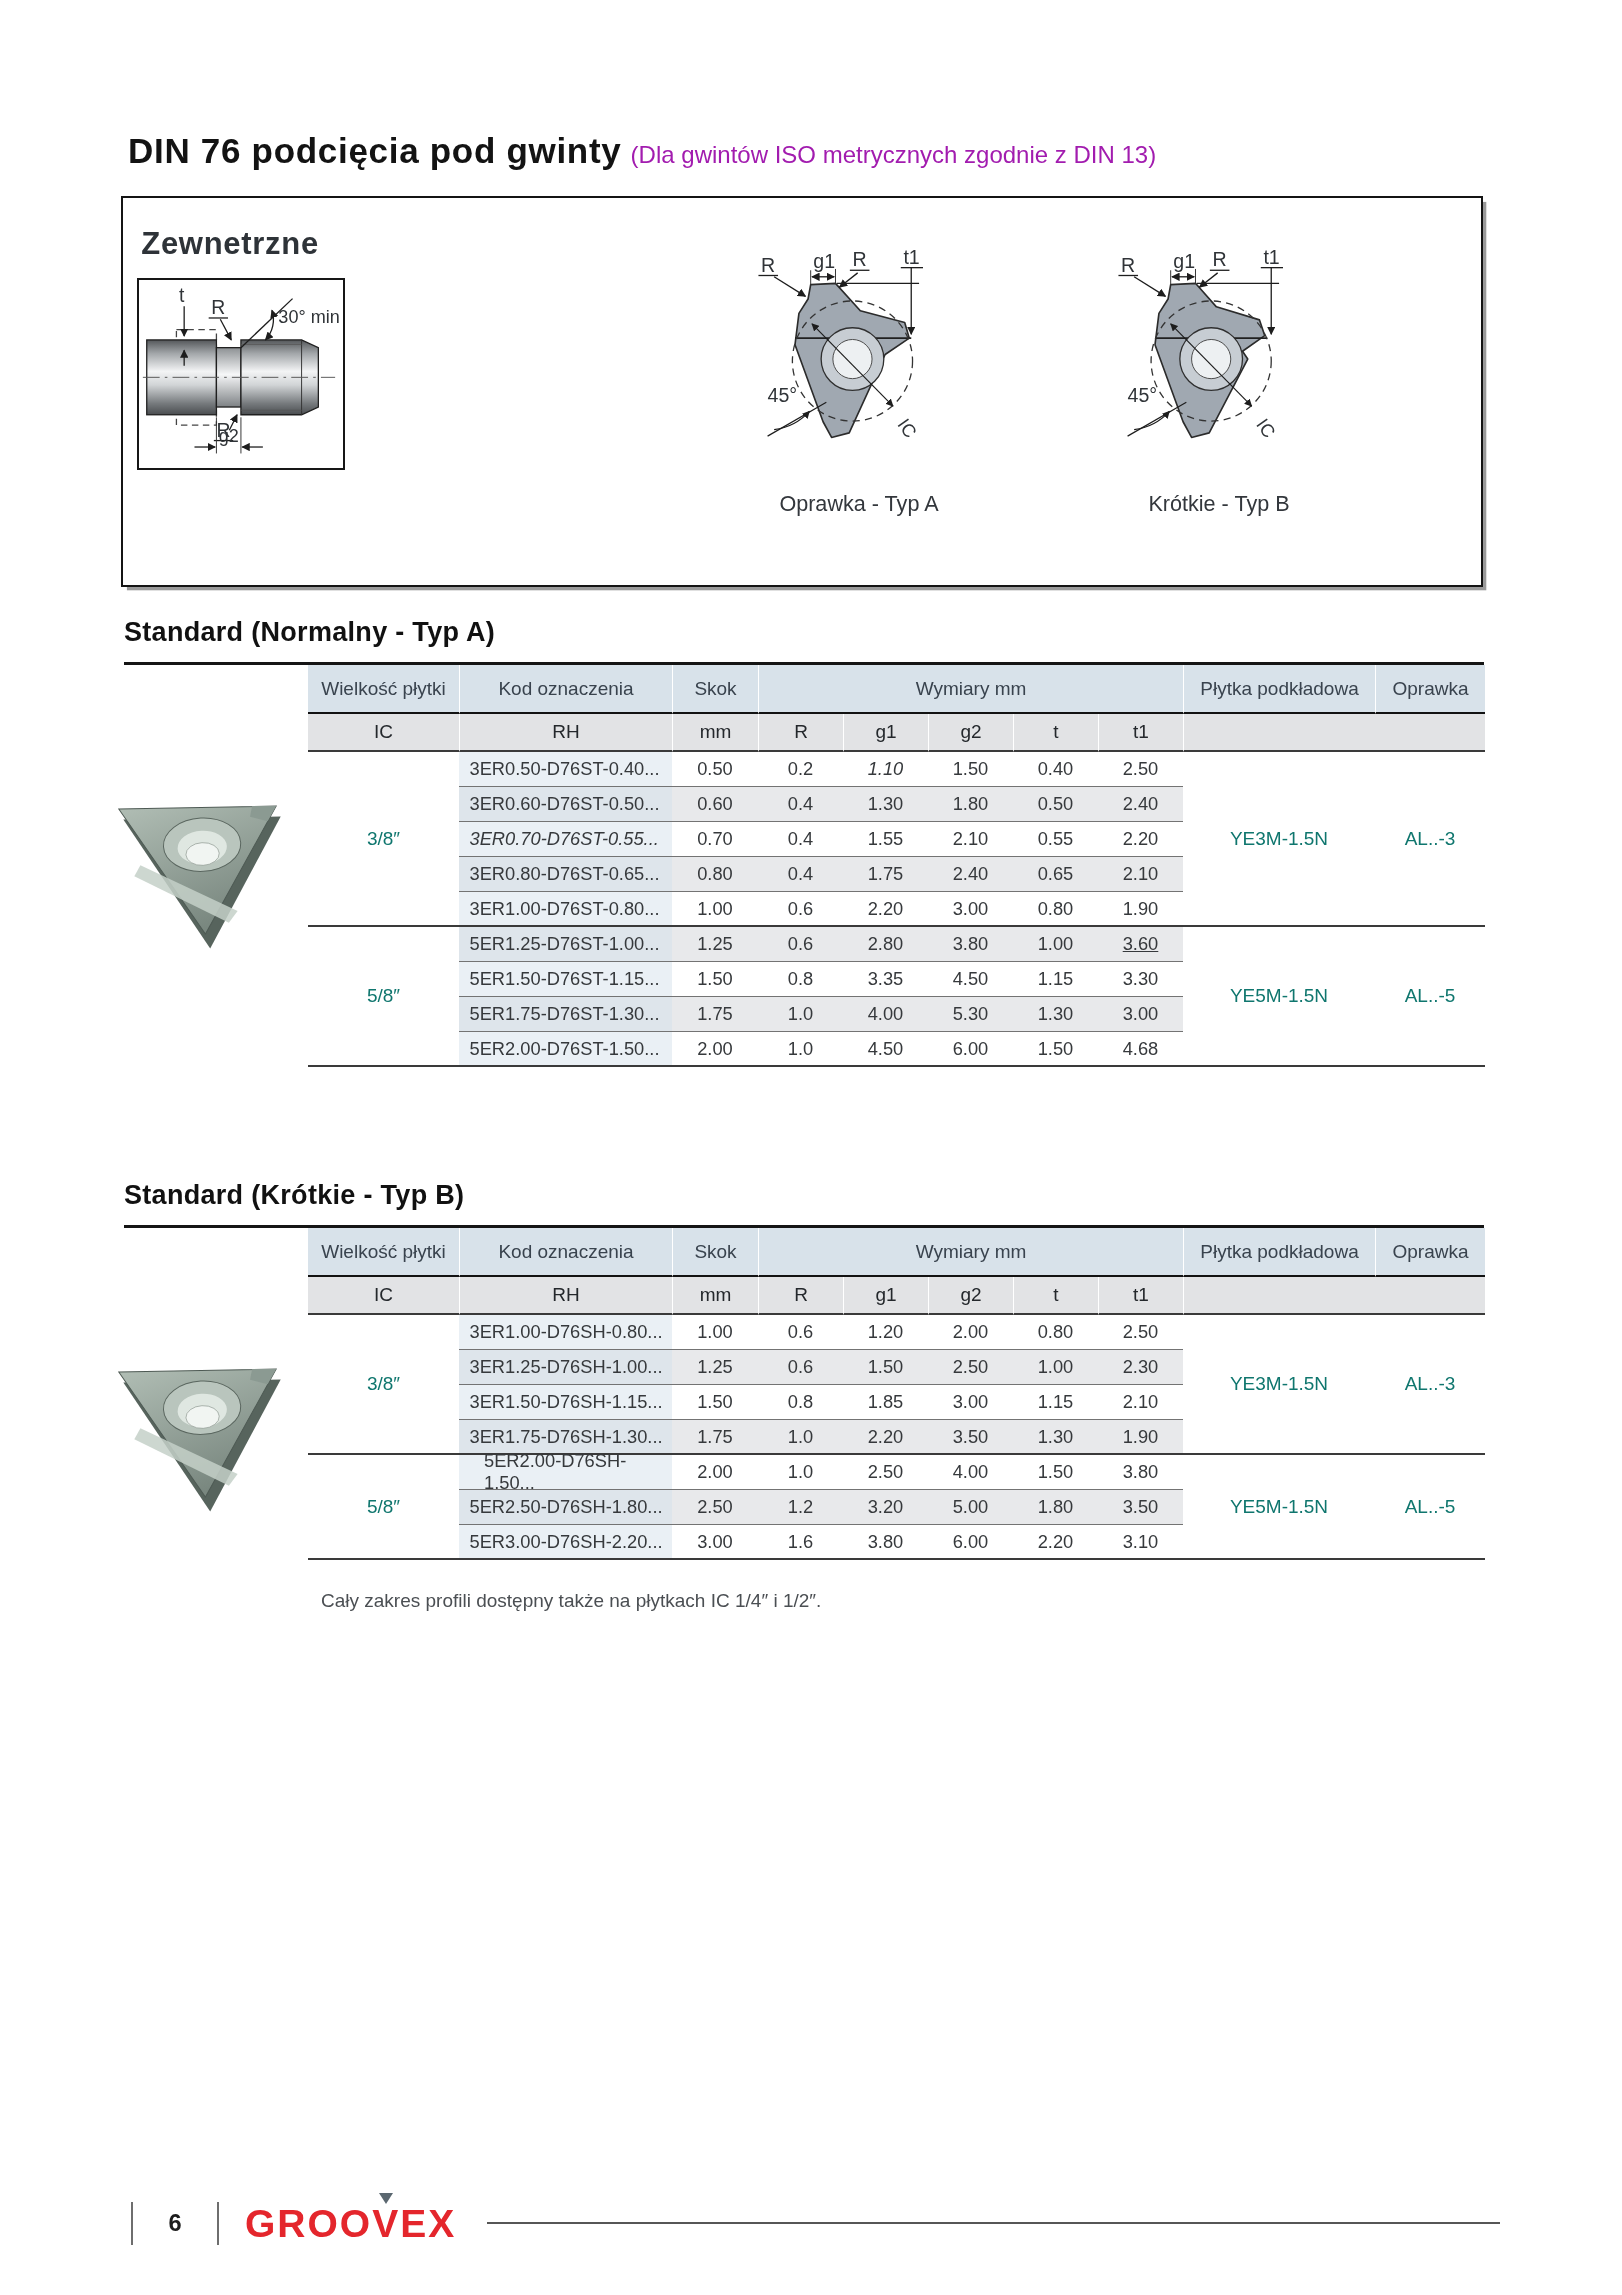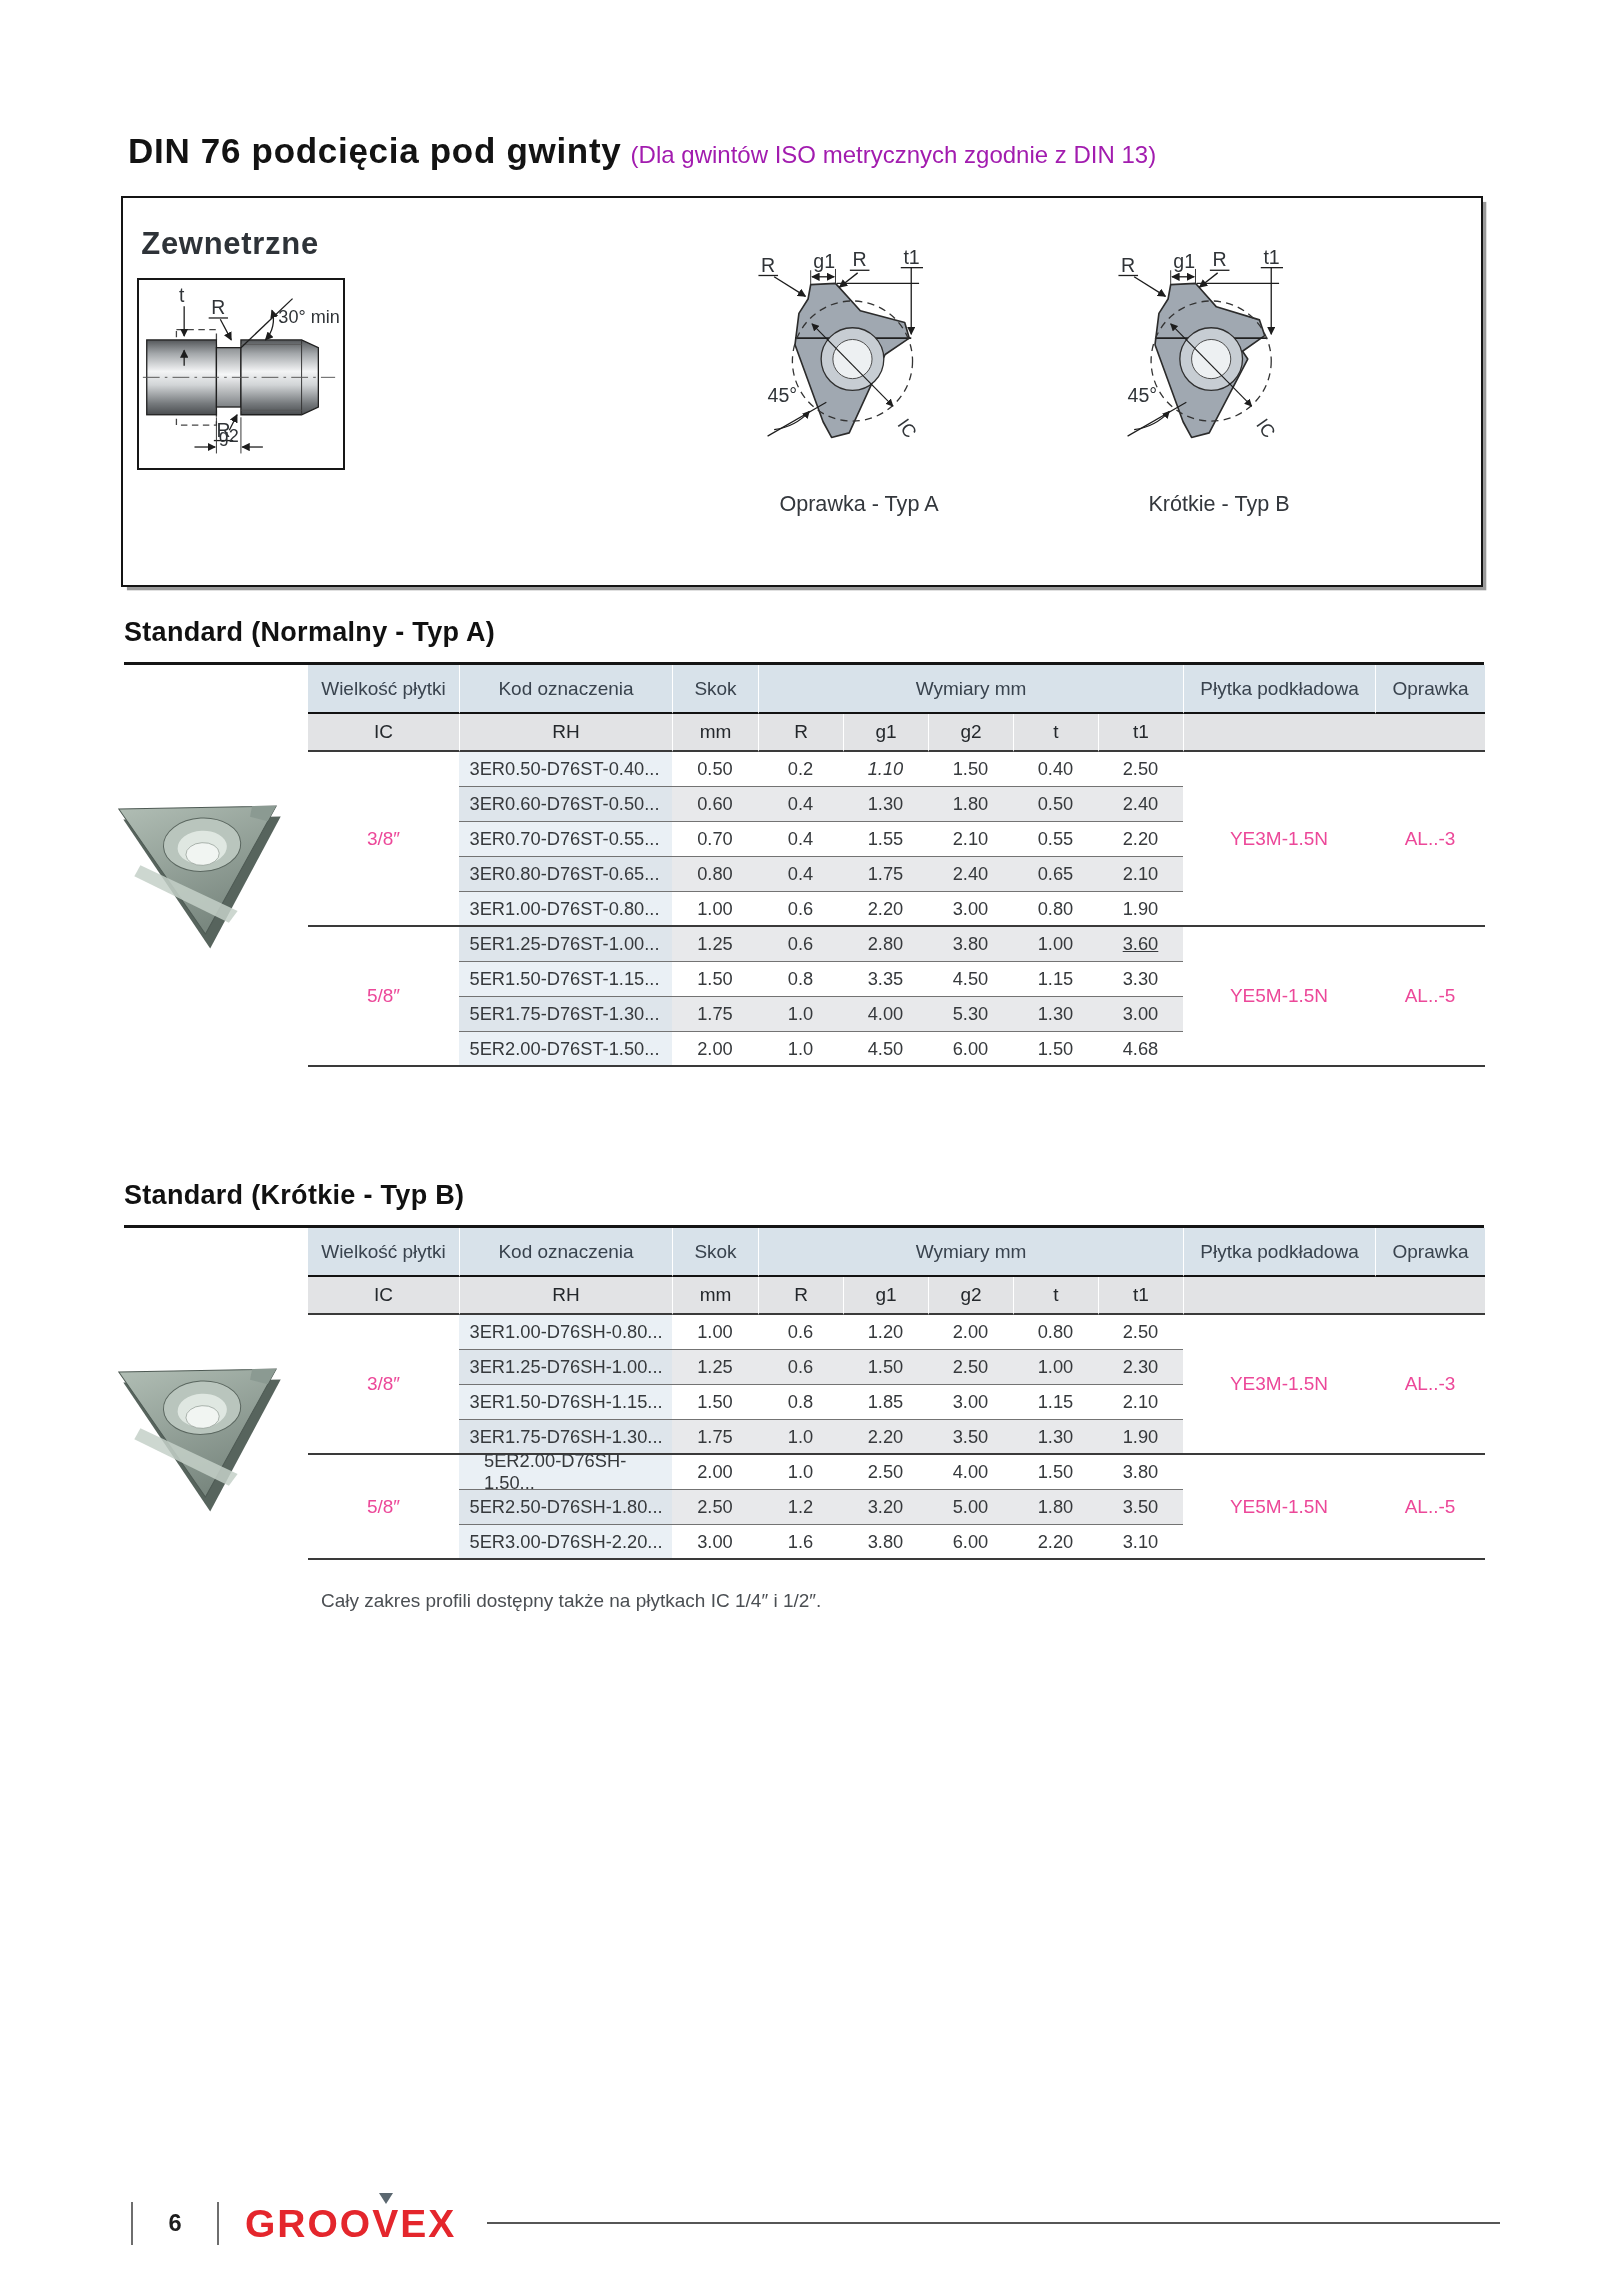--- a/index.html
+++ b/index.html
@@ -28,21 +28,21 @@
        grid-template-rows:49px 38px;grid-auto-rows:35px;}
   .cell{display:flex;align-items:center;justify-content:center;}
   .th-blue{background:#d8e2ea;font-size:19px;color:#39434e;border-bottom:2.6px solid #121212;border-left:1.3px solid #fff;}
   .th-blue.first{border-left:none;}
   .th-gray{background:#e2e3e5;font-size:19px;color:#24282c;border-bottom:2px solid #3a3a3a;border-left:1.3px solid #fff;}
   .th-gray.first{border-left:none;}
   .td{background:#fff;font-size:18.3px;color:#36393c;}
   .td.kod{justify-content:flex-start;padding-left:10.5px;background:#eaf0f5;}
   .td.kod.alt{background:#dee5eb;}
   .td.num.alt{background:#e8e9eb;}
-  .td.ic,.td.side{font-size:19px;color:#ec4899;}
+  .td.ic,.td.side{font-size:19px;color:#0f766e;}
   .row-line{border-bottom:1.3px solid #737373;}
   .group-line{border-bottom:2px solid #3a3a3a;}
   .photo{position:absolute;left:103px;width:200px;height:200px;}
   .footnote{position:absolute;left:309px;top:1578px;font-size:19px;color:#4b4f53;}
   
   .footer{position:absolute;left:131px;top:2197px;width:1369px;height:52px;display:flex;align-items:center;}
   .pbar{width:2px;height:43px;background:#6e6e6e;}
   .pnum{width:84px;text-align:center;font-size:23.6px;font-weight:bold;color:#1c1c1c;}
   .logo{position:relative;margin-left:26px;font-size:39px;font-weight:bold;color:#e4262c;
         letter-spacing:2px;white-space:nowrap;line-height:1;}
@@ -230,21 +230,21 @@
       <div class="cell td num row-line" style="grid-area: 3 / 6;">1.50</div>
       <div class="cell td num row-line" style="grid-area: 3 / 7;">0.40</div>
       <div class="cell td num row-line" style="grid-area: 3 / 8;">2.50</div>
       <div class="cell td kod alt row-line" style="grid-area: 4 / 2;">3ER0.60-D76ST-0.50...</div>
       <div class="cell td num alt row-line" style="grid-area: 4 / 3;">0.60</div>
       <div class="cell td num alt row-line" style="grid-area: 4 / 4;">0.4</div>
       <div class="cell td num alt row-line" style="grid-area: 4 / 5;">1.30</div>
       <div class="cell td num alt row-line" style="grid-area: 4 / 6;">1.80</div>
       <div class="cell td num alt row-line" style="grid-area: 4 / 7;">0.50</div>
       <div class="cell td num alt row-line" style="grid-area: 4 / 8;">2.40</div>
-      <div class="cell td kod row-line" style="grid-area: 5 / 2;">3ER0.70-D76ST-0.55...</div>
+      <div class="cell td kod row-line" style="grid-area: 5 / 2; font-style: italic;">3ER0.70-D76ST-0.55...</div>
       <div class="cell td num row-line" style="grid-area: 5 / 3;">0.70</div>
       <div class="cell td num row-line" style="grid-area: 5 / 4;">0.4</div>
       <div class="cell td num row-line" style="grid-area: 5 / 5;">1.55</div>
       <div class="cell td num row-line" style="grid-area: 5 / 6;">2.10</div>
       <div class="cell td num row-line" style="grid-area: 5 / 7;">0.55</div>
       <div class="cell td num row-line" style="grid-area: 5 / 8;">2.20</div>
       <div class="cell td kod alt row-line" style="grid-area: 6 / 2;">3ER0.80-D76ST-0.65...</div>
       <div class="cell td num alt row-line" style="grid-area: 6 / 3;">0.80</div>
       <div class="cell td num alt row-line" style="grid-area: 6 / 4;">0.4</div>
       <div class="cell td num alt row-line" style="grid-area: 6 / 5;">1.75</div>

